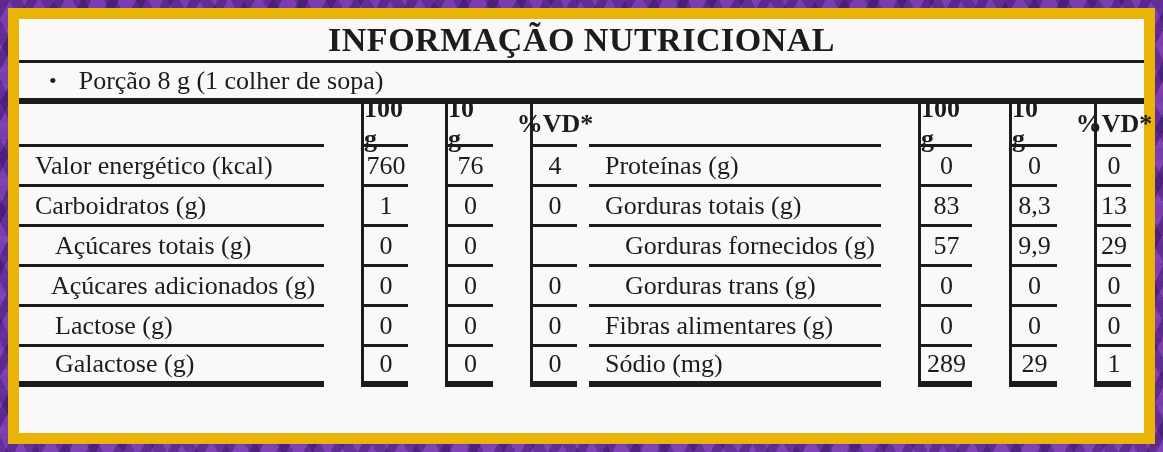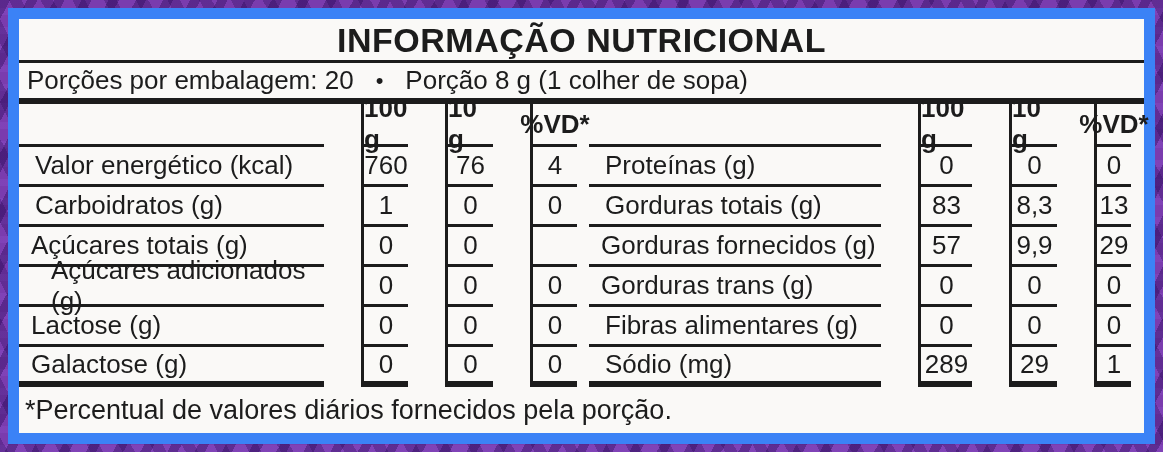--- a/index.html
+++ b/index.html
@@ -7,22 +7,22 @@
     width:1163px;height:452px;overflow:hidden;
     font-family:"Liberation Sans","DejaVu Sans",sans-serif;
     background-color:#7a3cae;
     background-image:
       repeating-linear-gradient(118deg, rgba(40,8,86,0.38) 0 9px, rgba(0,0,0,0) 9px 24px),
       repeating-linear-gradient(242deg, rgba(40,8,86,0.30) 0 11px, rgba(0,0,0,0) 11px 28px),
       repeating-linear-gradient(0deg, rgba(148,90,214,0.22) 0 7px, rgba(0,0,0,0) 7px 19px);
   }
   .frame{
     position:absolute;left:8px;top:8px;right:8px;bottom:8px;
-    background:#3b82f6;
-    padding:11px;box-sizing:border-box;
+    background:#eab308;
+    padding:11px;box-sizing:border-box;font-family:Liberation Serif, serif;
   }
   .panel{
     background:#faf9f7;width:100%;height:100%;
     box-sizing:border-box;display:flex;flex-direction:column;
     color:#1c1c1c;
   }
   .title{
     flex:0 0 auto;text-align:center;font-weight:bold;font-size:34px;
     line-height:40px;padding-top:1px;letter-spacing:.5px;
   }
@@ -37,41 +37,40 @@
   .ntable{display:grid;grid-template-rows:43px repeat(6,40px);}
   .ntable.left{flex:0 0 558px;grid-template-columns:1fr 84px 85px 84px;}
   .gap{flex:0 0 12px;}
   .ntable.right{flex:1 1 auto;margin-right:13px;grid-template-columns:1fr 91px 85px 74px;}
   .row{display:contents;}
   .c{
     display:flex;align-items:center;justify-content:center;
     font-size:26px;border-bottom:3px solid #1c1c1c;box-sizing:border-box;
   }
   .c.label{justify-content:flex-start;padding-left:16px;}
-  .c.ind1{padding-left:12px;}
+  .c.ind1{padding-left:36px;}
   .c.ind2{padding-left:32px;}
   .c.num{border-left:3px solid #1c1c1c;margin-left:37px;}
   .c.hdr{font-weight:bold;}
   .row.last .c{border-bottom:6px solid #1c1c1c;}
   .footnote{
     flex:1 1 auto;display:flex;align-items:center;
     font-size:27px;padding-left:6px;
   }
 </style>
 </head>
 <body>
 
 <div class="frame">
   <div class="panel">
 
     <div class="title">INFORMAÇÃO NUTRICIONAL</div>
     <div class="rule-thin"></div>
 
     <div class="servings">
-      <span>Porções por embalagem: 20</span>
       <span class="bullet">•</span>
       <span>Porção 8 g (1 colher de sopa)</span>
     </div>
     <div class="rule-thick"></div>
 
     <div class="tables">
 
       <div class="ntable left">
         <div class="row">
           <div class="c label hdr" style="border-left:none"></div>
@@ -159,16 +158,15 @@
         <div class="row last">
           <div class="c label">Sódio (mg)</div>
           <div class="c num">289</div>
           <div class="c num">29</div>
           <div class="c num">1</div>
         </div>
       </div>
 
     </div>
 
-    <div class="footnote">*Percentual de valores diários fornecidos pela porção.</div>
 
   </div>
 </div>
 
 </body></html>

